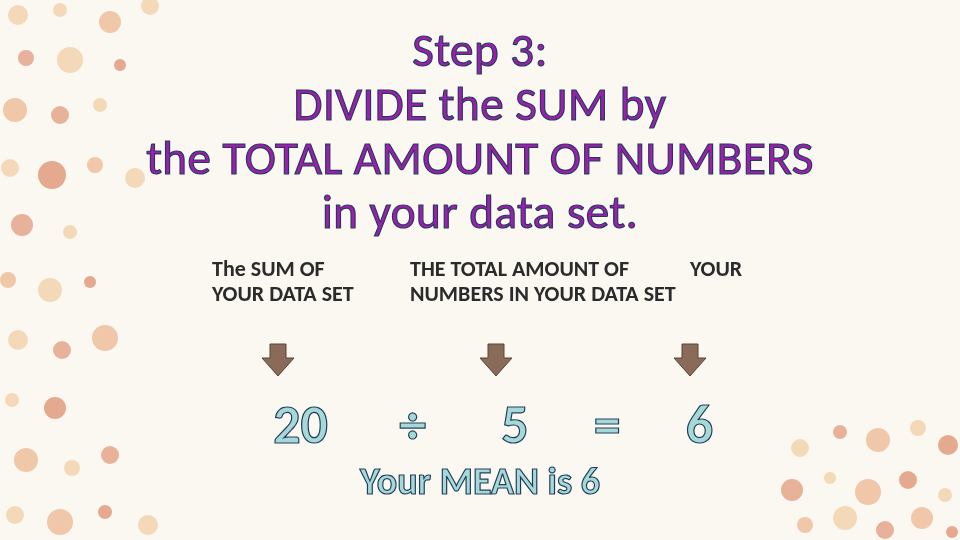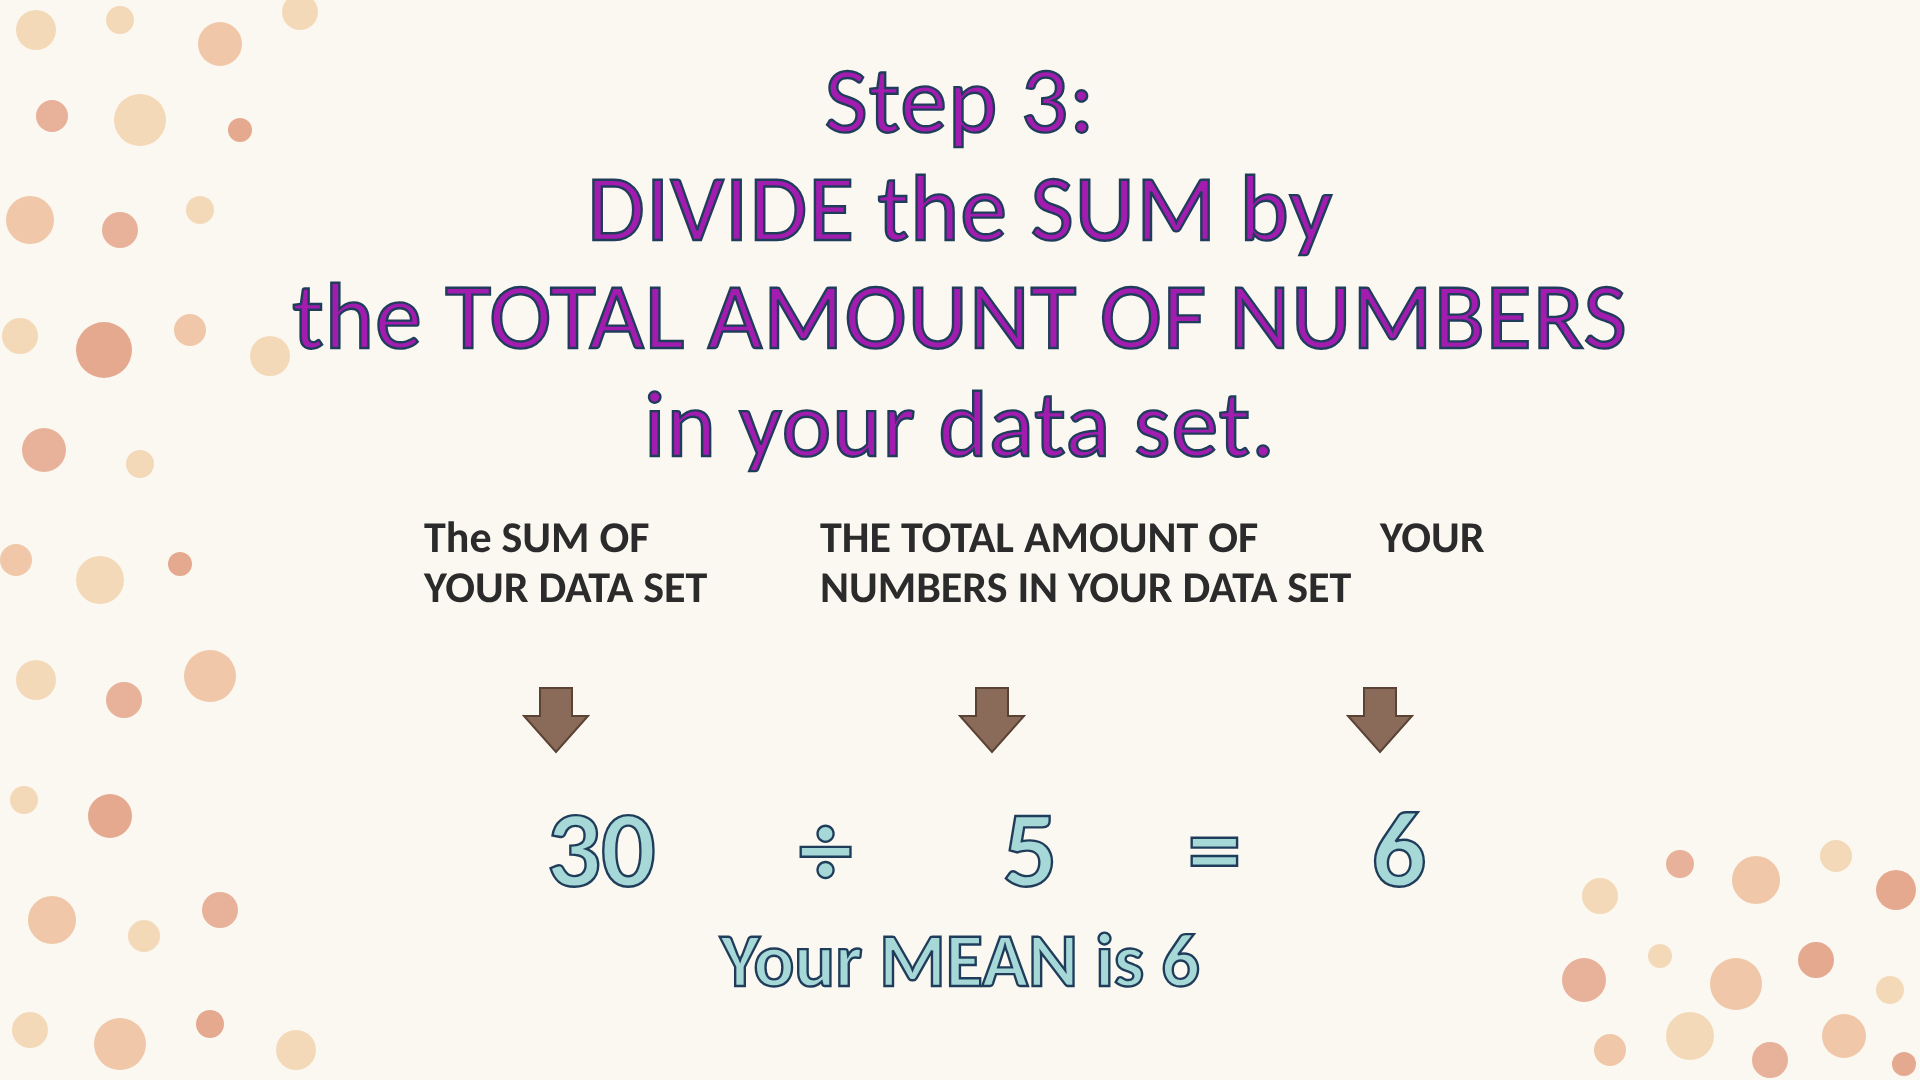--- a/index.html
+++ b/index.html
@@ -166,21 +166,21 @@
     </svg>
     <svg class="arrow a2" viewBox="0 0 40 40">
       <path d="M12 4 L28 4 L28 18 L36 18 L20 36 L4 18 L12 18 Z" fill="#8a6a58" stroke="#5a4234" stroke-width="1"></path>
     </svg>
     <svg class="arrow a3" viewBox="0 0 40 40">
       <path d="M12 4 L28 4 L28 18 L36 18 L20 36 L4 18 L12 18 Z" fill="#8a6a58" stroke="#5a4234" stroke-width="1"></path>
     </svg>
   </div>
 
   <div class="equation">
-    <span class="eqspan v30">30</span>
+    <span class="eqspan v30">20</span>
     <span class="eqspan div">÷</span>
     <span class="eqspan v5">5</span>
     <span class="eqspan eq">=</span>
     <span class="eqspan v6">6</span>
   </div>
 
   <div class="conclusion">Your MEAN is 6</div>
 
 </div>
 

